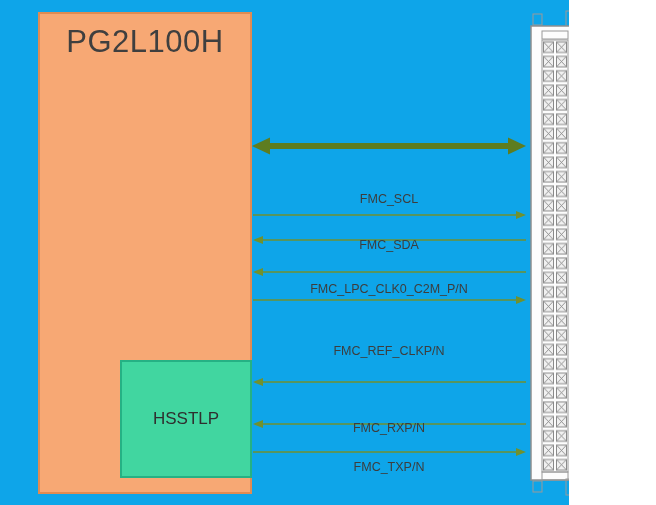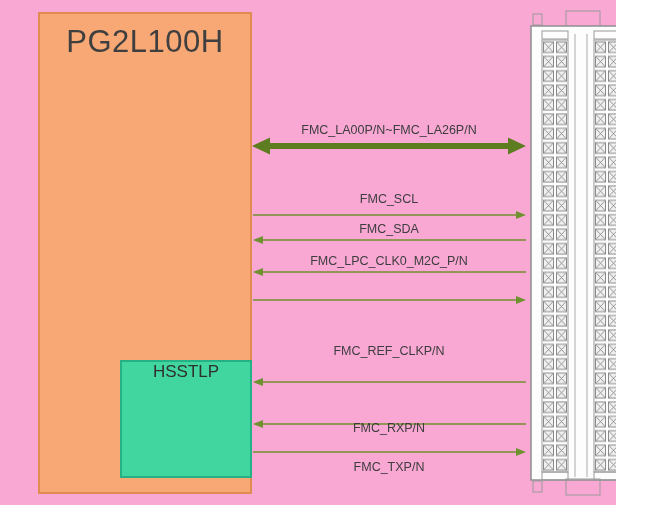--- a/index.html
+++ b/index.html
@@ -1,23 +1,23 @@
 <!DOCTYPE html>
 <html style="--fpga-fill: #F7A874; --fpga-border: #E08B52; --hsstlp-fill: #41D6A0; --hsstlp-border: #25B184; --arrow-thin: #70912F; --arrow-thick: #5E7D20; --label-color: #3D3D3D;"><head>
 <meta charset="utf-8">
 <style>
   * { box-sizing: border-box; }
   html, body { margin: 0; padding: 0; background: #ffffff; }
   body { font-family: "Liberation Sans", sans-serif; }
 
   .canvas {
     position: relative;
-    width: 616px;
+    width: 569px;
     height: 505px;
-    background: #f9a8d4;
+    background: #0ea5e9;
     overflow: hidden;
   }
 
   .fpga-block {
     position: absolute;
     left: 38px; top: 12px;
     width: 214px; height: 482px;
     background: var(--fpga-fill, #F7A874);
     border: 2px solid var(--fpga-border, #E08B52);
   }
@@ -29,20 +29,21 @@
     color: #3f3f3f;
   }
 
   .hsstlp-block {
     position: absolute;
     left: 120px; top: 360px;
     width: 132px; height: 118px;
     background: var(--hsstlp-fill, #41D6A0);
     border: 2px solid var(--hsstlp-border, #25B184);
     display: flex;
+    align-items: center;
     justify-content: center;
     font-size: 17px;
     color: #2f2f2f;
   }
 
   svg.layer {
     position: absolute;
     left: 0; top: 0;
   }
 
@@ -146,21 +147,20 @@
       <line x1="262" y1="424" x2="526" y2="424" class="thin"></line>
       <polygon points="253,424 263,420 263,428" class="thinfill"></polygon>
     </g>
 
     <g>
       <line x1="253" y1="452" x2="517" y2="452" class="thin"></line>
       <polygon points="526,452 516,448 516,456" class="thinfill"></polygon>
     </g>
   </svg>
 
-  <div class="sig-label" style="top:123px">FMC_LA00P/N~FMC_LA26P/N</div>
   <div class="sig-label" style="top:192px">FMC_SCL</div>
-  <div class="sig-label" style="top:222px">FMC_SDA</div>
-  <div class="sig-label" style="top:254px">FMC_LPC_CLK0_M2C_P/N</div>
+  <div class="sig-label" style="top:238px">FMC_SDA</div>
+  <div class="sig-label" style="top:282px">FMC_LPC_CLK0_C2M_P/N</div>
   <div class="sig-label" style="top:344px">FMC_REF_CLKP/N</div>
   <div class="sig-label" style="top:421px">FMC_RXP/N</div>
   <div class="sig-label" style="top:460px">FMC_TXP/N</div>
 
 </div>
 
 </body></html>

